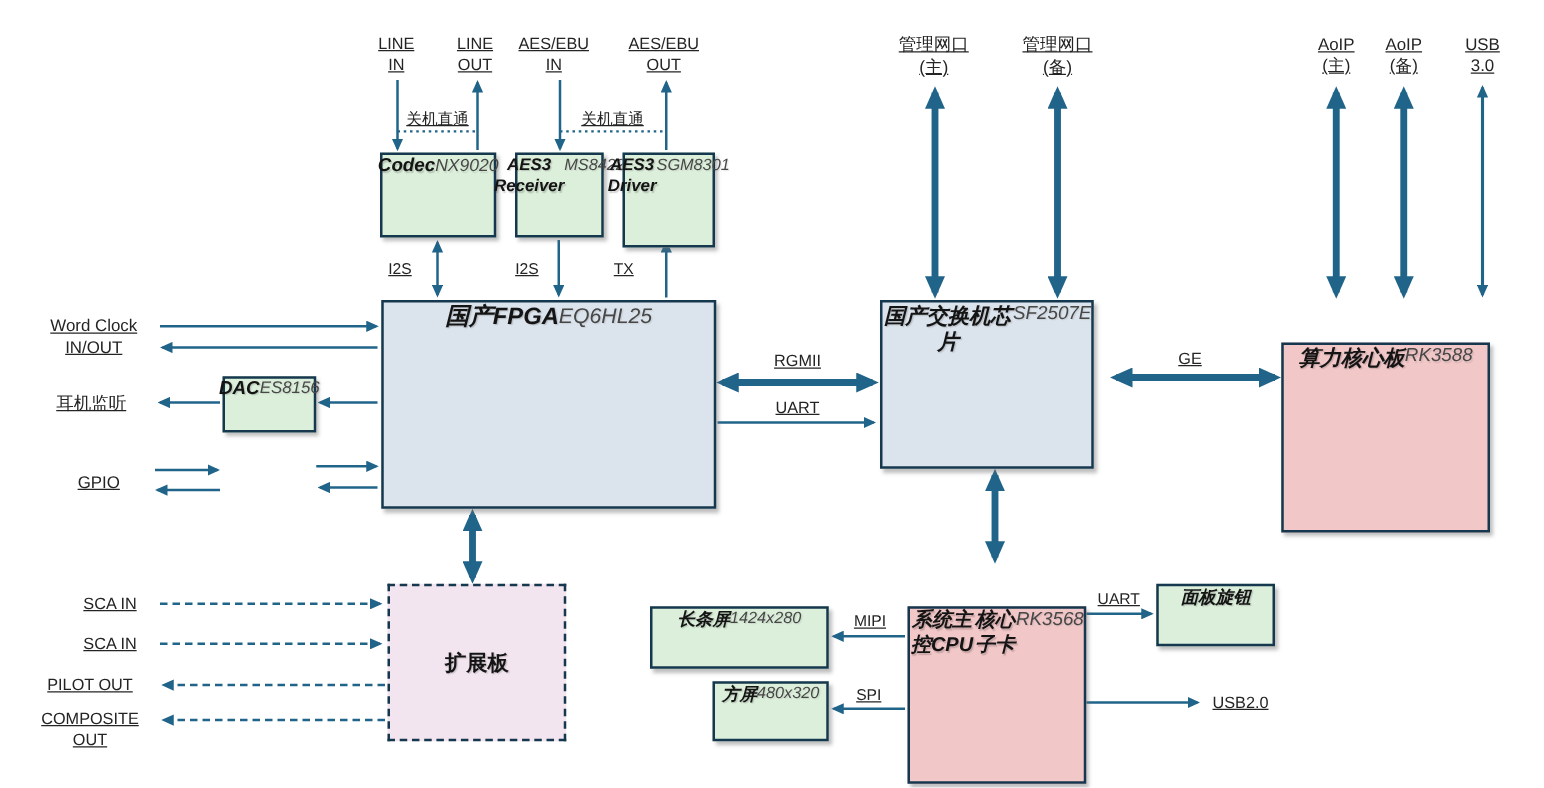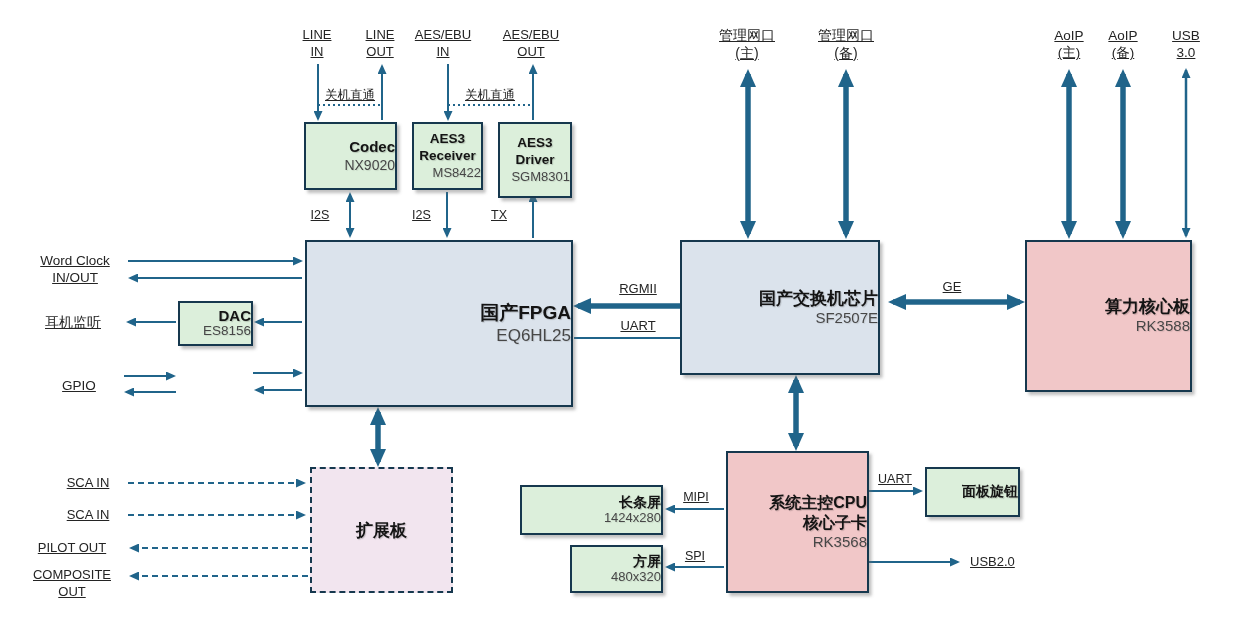--- a/index.html
+++ b/index.html
@@ -13,28 +13,29 @@
     --part:#474747;
     --label:#242424;
   }
   *{margin:0;padding:0;box-sizing:border-box;}
   body{background:#ffffff;font-family:"Liberation Sans","DejaVu Sans",sans-serif;}
   .canvas{position:relative;width:1235px;height:630px;background:#ffffff;overflow:hidden;}
   svg.wires{position:absolute;left:0;top:0;width:1235px;height:630px;}
   .box{
     position:absolute;
     border:2.5px solid var(--border);
-    display:flex;flex-direction:column;justify-content:center;align-items:flex-end;
+    display:flex;justify-content:center;align-items:flex-start;
     text-align:center;
     box-shadow:2.5px 3px 3px rgba(110,110,110,.45);
     line-height:1.25;
+    font-style:italic;
   }
   .green{background:var(--green);}
   .bluegray{background:var(--bluegray);}
-  .pink{background:var(--pink);}
+  .pink{background:var(--pink);margin-top:34px;}
   .dashedbox{
     position:absolute;
     border:2.5px dashed var(--border);
     background:var(--lavender);
     display:flex;justify-content:center;align-items:center;
     text-align:center;
   }
   .bt{font-weight:bold;color:var(--title);text-shadow:1px 1px 1px rgba(0,0,0,.18);}
   .bp{color:var(--part);text-shadow:1px 1px 1px rgba(0,0,0,.10);}
   .lbl{
@@ -135,21 +136,21 @@
   <div class="box green" style="left:178px;top:301px;width:75px;height:45px">
     <div class="bt" style="font-size:15px;line-height:1.1">DAC</div>
     <div class="bp" style="font-size:13.5px;line-height:1.1">ES8156</div>
   </div>
 
 
   <div class="dashedbox" style="left:310px;top:467px;width:143px;height:126px">
     <div class="bt" style="font-size:17px">扩展板</div>
   </div>
 
-  <div class="box bluegray" style="left:680px;top:240px;width:200px;height:135px">
+  <div class="box bluegray" style="left:704px;top:240px;width:171px;height:135px">
     <div class="bt" style="font-size:17px">国产交换机芯片</div>
     <div class="bp" style="font-size:15px">SF2507E</div>
   </div>
 
   <div class="box pink" style="left:1025px;top:240px;width:167px;height:152px">
     <div class="bt" style="font-size:17px">算力核心板</div>
     <div class="bp" style="font-size:15px">RK3588</div>
   </div>
 
   <div class="box pink" style="left:726px;top:451px;width:143px;height:142px">

